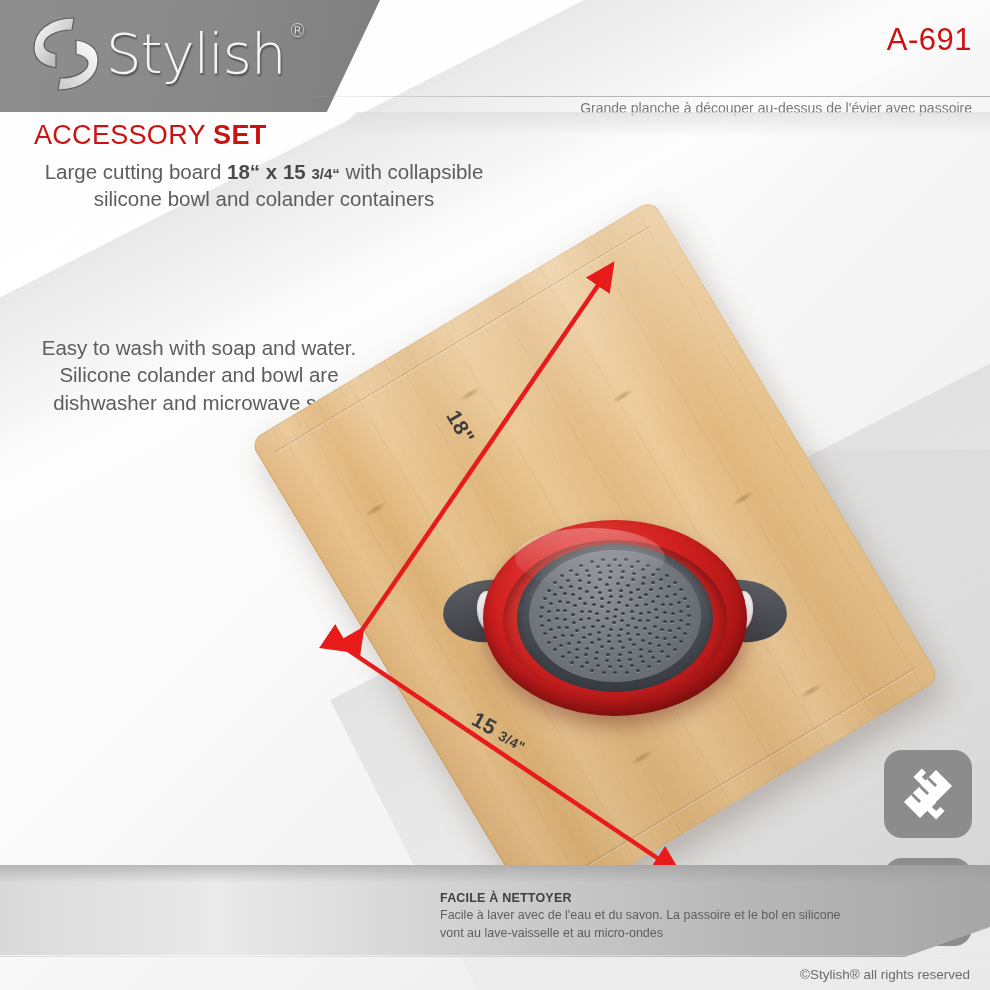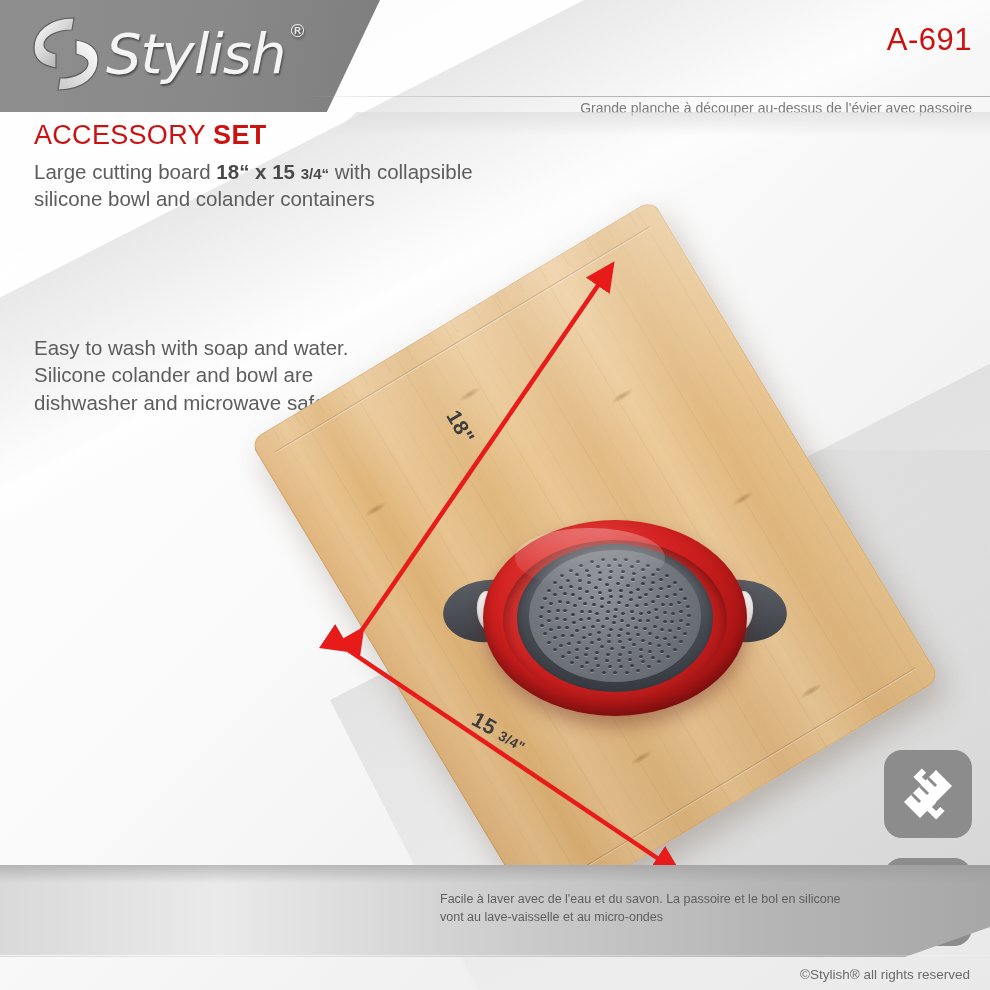--- a/index.html
+++ b/index.html
@@ -52,21 +52,21 @@
   }
   .logo-wrap {
     position:absolute; left:28px; top:14px;
     display:flex; align-items:center; gap:2px;
   }
   .logo-mark { width:76px; height:80px; }
   .logo-text {
     font-size:56px; color:#f4f4f4; letter-spacing:-1px;
     font-family:"DejaVu Sans", sans-serif; font-weight:300;
     text-shadow:1px 2px 2px rgba(0,0,0,.45);
-    position:relative; line-height:1;font-style:italic;
+    position:relative; line-height:1;
   }
   .logo-reg {
     position:absolute; top:-4px; right:-20px;
     font-size:18px; color:#efefef;
   }
   #model-number {
     position:absolute; right:18px; top:22px;
     font-size:31px; color:#cc1111; letter-spacing:.5px;
   }
   #product-title {
@@ -88,21 +88,21 @@
   }
 
   
   .feature { position:absolute; left:34px; }
   .feature-heading {
     color:#cc1111; font-size:27px; letter-spacing:.3px; margin-bottom:7px;
     font-weight:400;
   }
   .feature-heading b { font-weight:700; }
   .feature-body {
-    color:#5d5d5d; font-size:20.5px; line-height:1.33; font-weight:400;
+    color:#5d5d5d; font-size:20.5px; line-height:1.33; font-weight:400;text-align:center;
   }
   .feature-body b { font-weight:700; color:#4a4a4a; }
   .feature-body .frac { font-size:15px; font-weight:700; }
   #feature-accessory { top:120px; width:460px; }
   #feature-clean { top:334px; width:330px; }
 
   
   #product-photo { position:absolute; left:300px; top:240px; width:690px; height:660px; }
   #board {
     position:absolute; left:60px; top:40px; width:470px; height:560px;
@@ -573,20 +573,21 @@
     </svg>
   </div>
 
   <div id="footer">
     <div id="footer-band">
       <div id="footer-top-shade"></div>
     </div>
 
 
     <div class="footer-col" id="footer-col-right">
+      <div class="footer-title">FACILE À NETTOYER</div>
       <div class="footer-text">Facile à laver avec de l'eau et du savon. La passoire et le bol en silicone vont au lave-vaisselle et au micro-ondes</div>
     </div>
 
     <div id="footer-divider"></div>
     <div id="copyright">©Stylish® all rights reserved</div>
   </div>
 
 </div>
 
 </body></html>

